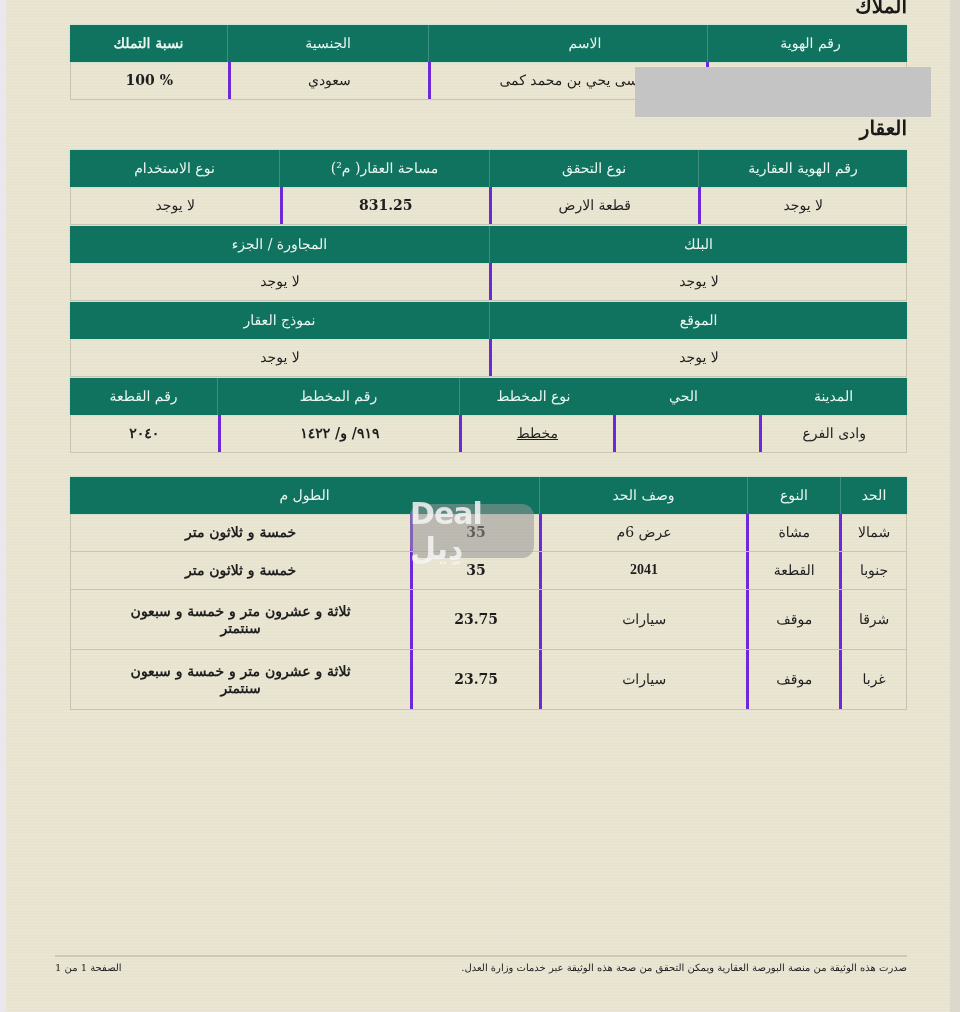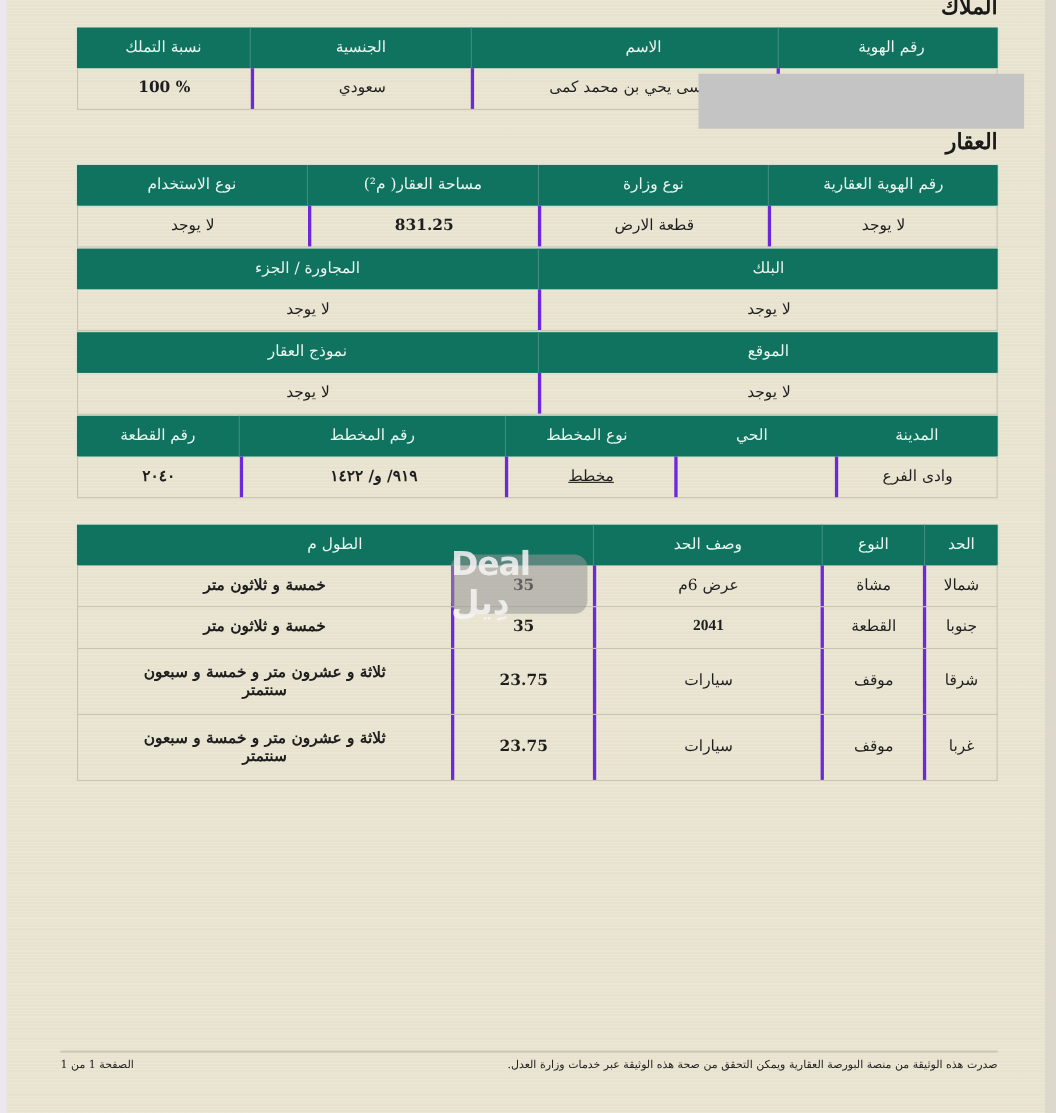--- a/index.html
+++ b/index.html
@@ -62,38 +62,38 @@
 <div class="page"></div>
 <div class="page-edge"></div>
 
 <div class="section-title" style="top:-6px;">الملاك</div>
 
 <div class="tbl" style="top:25px;">
   <div class="row hdr">
     <div class="cell" style="width:200px;padding-left:12px;">رقم الهوية</div>
     <div class="cell" style="width:279px;padding-left:40px;">الاسم</div>
     <div class="cell" style="width:201px;">الجنسية</div>
-    <div class="cell" style="width:157px;">نسبة التملك</div>
+    <div class="cell" style="width:157px;font-weight:bold;">نسبة التملك</div>
   </div>
   <div class="row body-row" style="height:38px;">
     <div class="cell" style="width:200px;"></div>
     <div class="cell" style="width:279px;">سى يحي بن محمد كمى</div>
     <div class="cell" style="width:201px;">سعودي</div>
     <div class="cell num" style="width:157px;text-align:center;">100 %</div>
   </div>
 </div>
 
 <div class="redact"></div>
 
 <div class="section-title" style="top:116px;">العقار</div>
 
 <div class="tbl" style="top:150px;">
   <div class="row hdr">
     <div class="cell" style="width:209px;">رقم الهوية العقارية</div>
-    <div class="cell" style="width:209px;">نوع وزارة</div>
+    <div class="cell" style="width:209px;">نوع التحقق</div>
     <div class="cell" style="width:210px;">مساحة العقار( م²)</div>
     <div class="cell" style="width:209px;">نوع الاستخدام</div>
   </div>
   <div class="row body-row" style="height:38px;">
     <div class="cell" style="width:209px;">لا يوجد</div>
     <div class="cell" style="width:209px;">قطعة الارض</div>
     <div class="cell num" style="width:210px;">831.25</div>
     <div class="cell" style="width:209px;">لا يوجد</div>
   </div>
 

